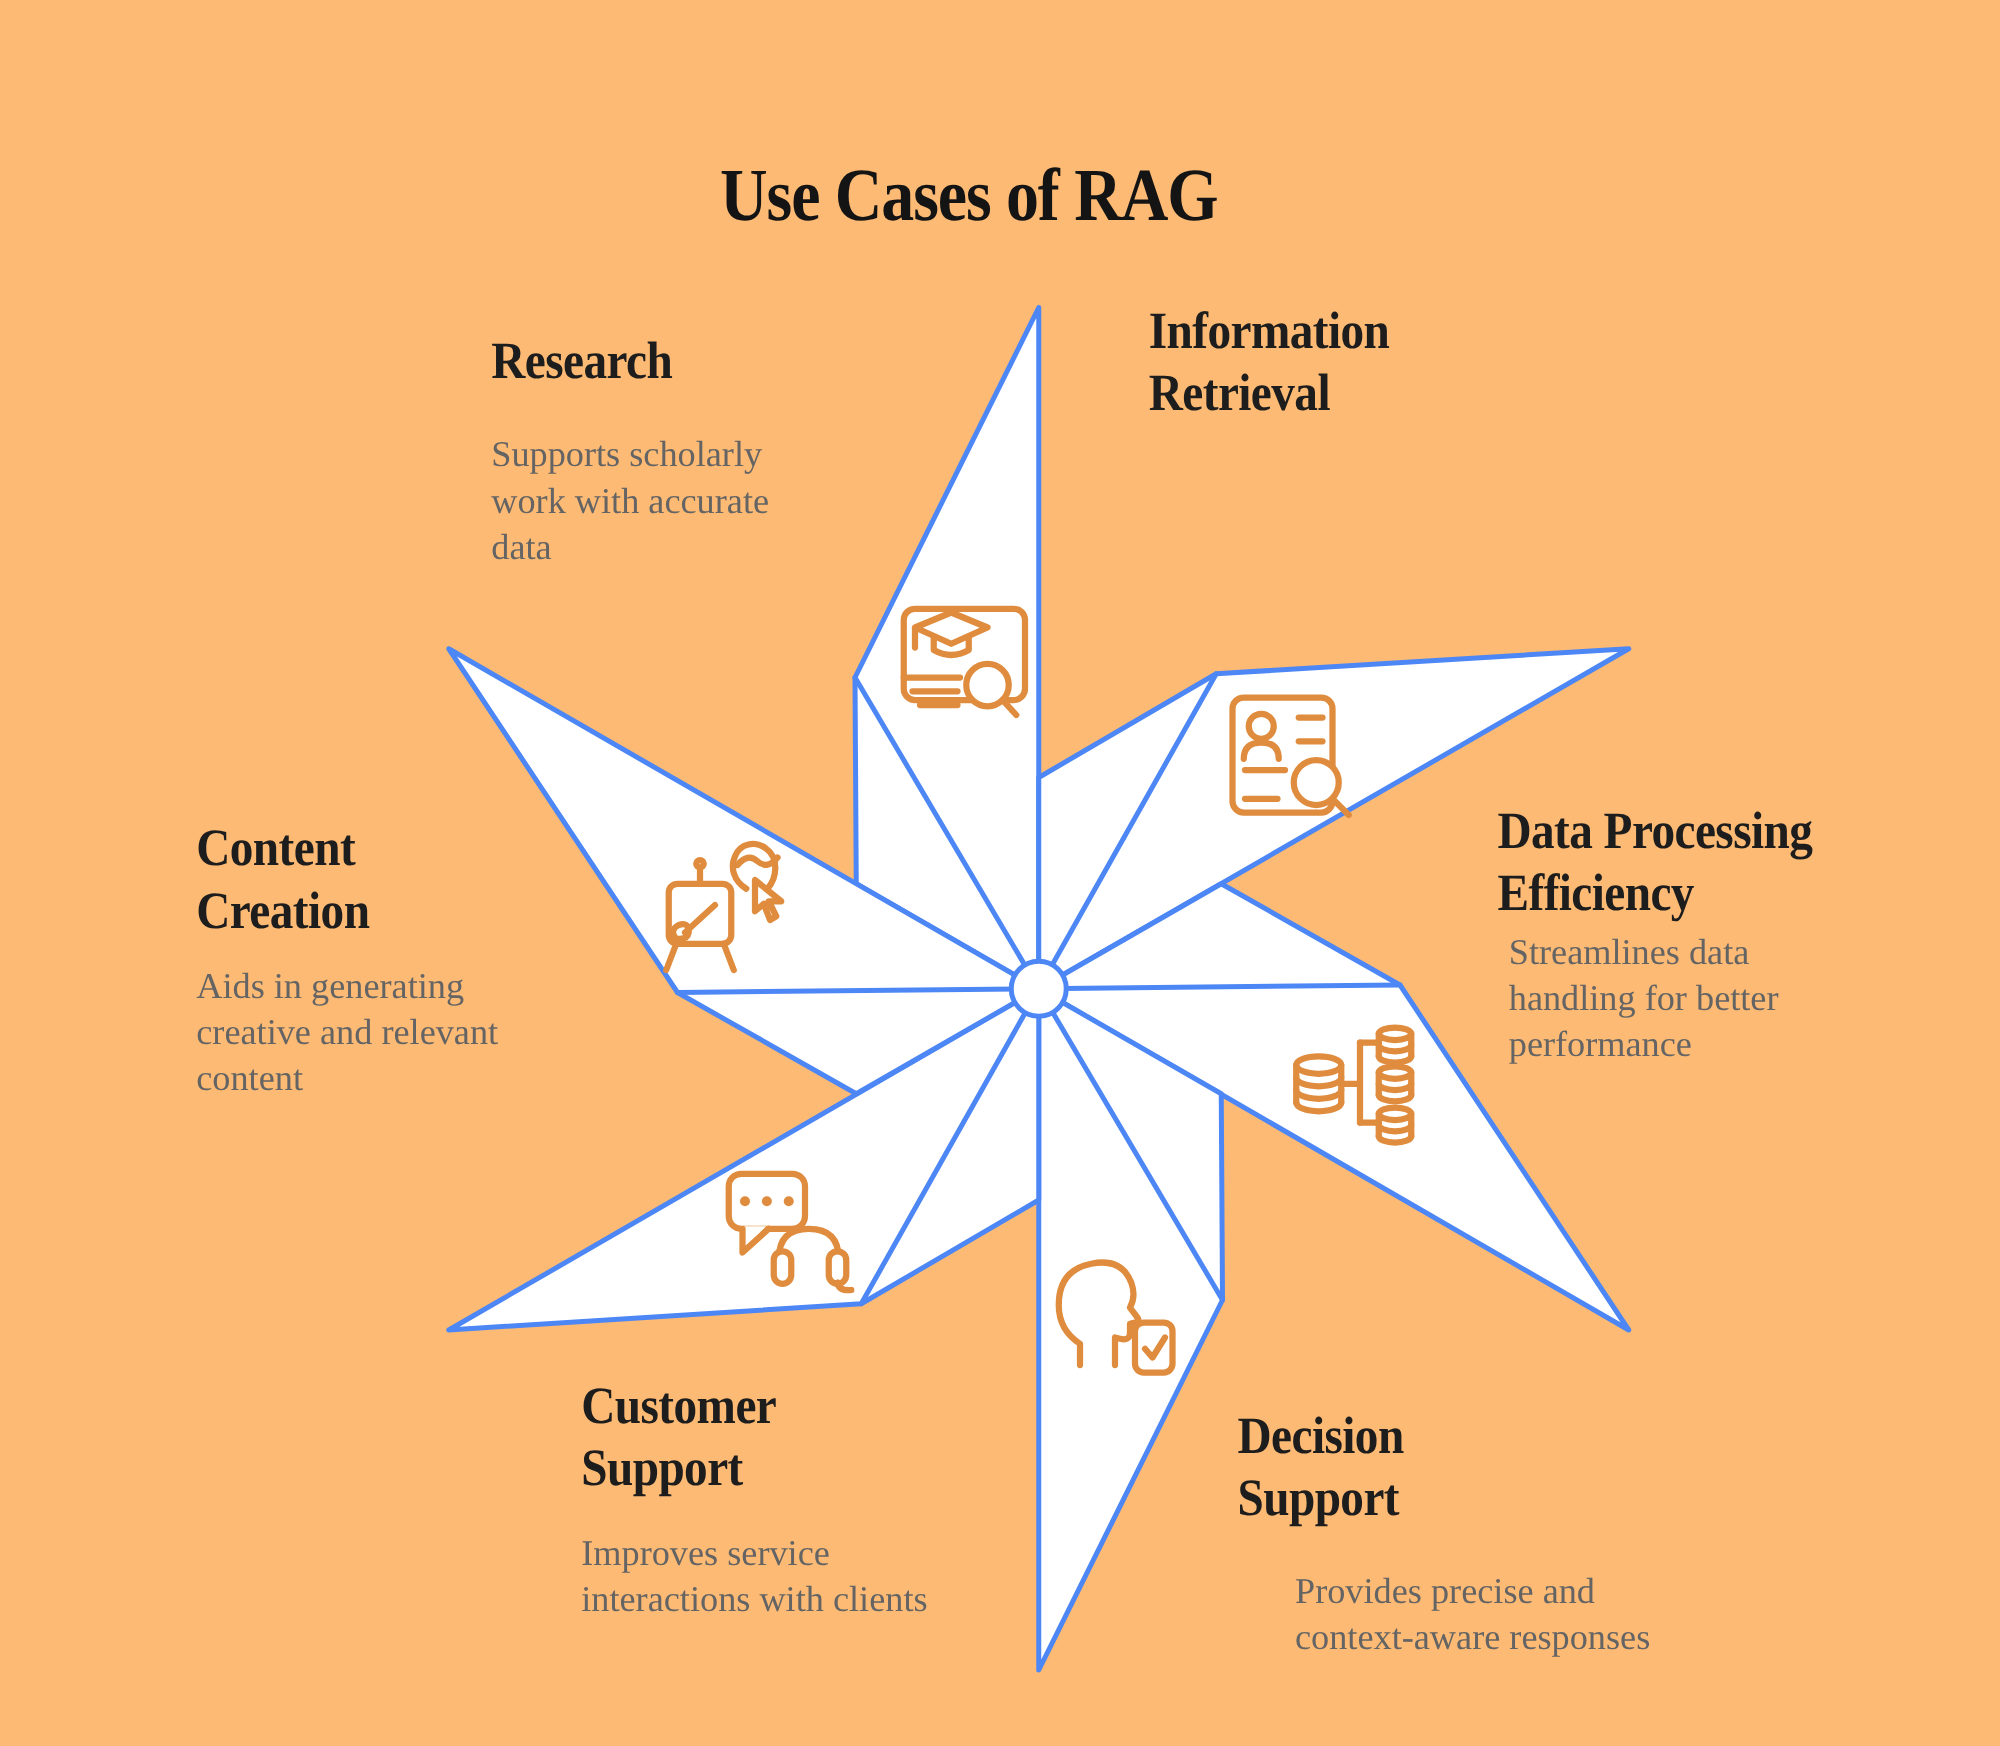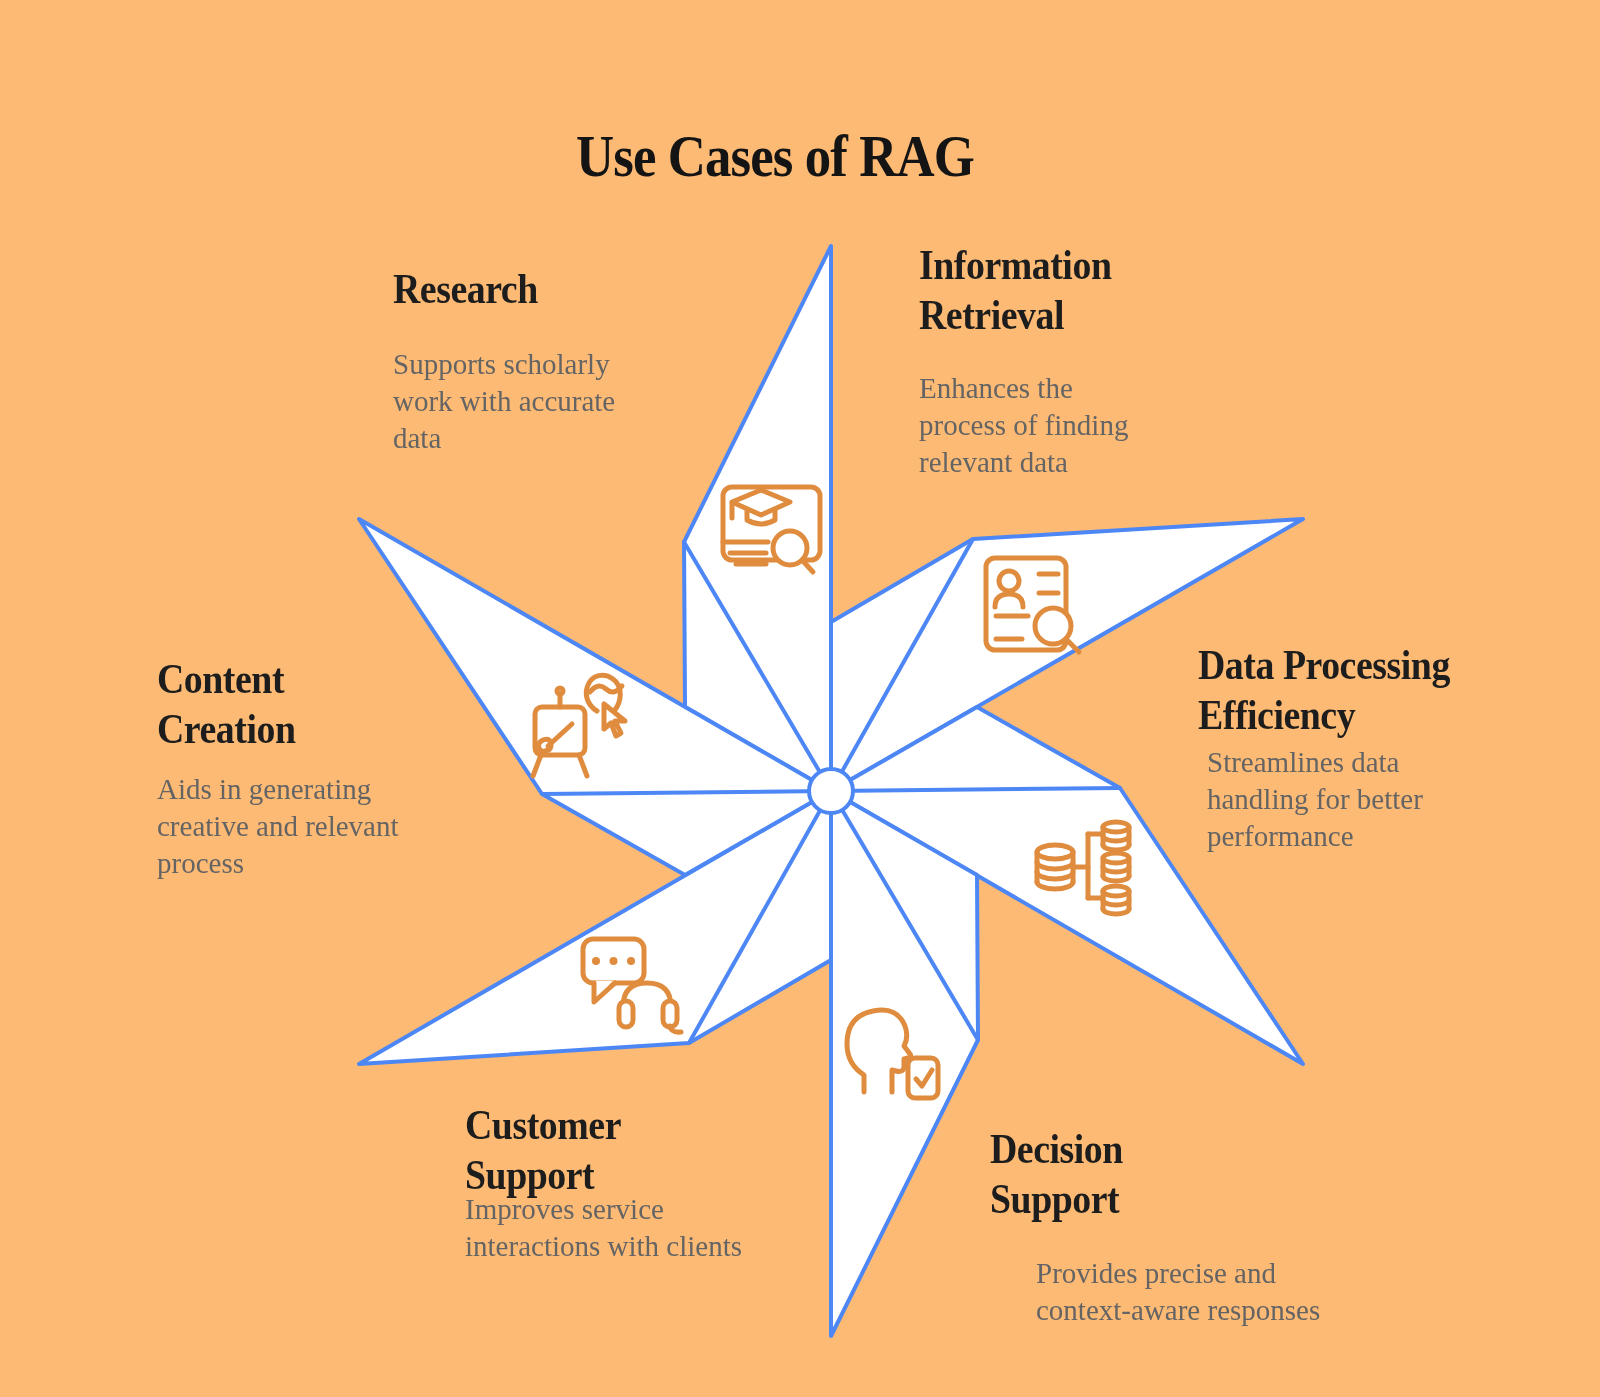--- a/index.html
+++ b/index.html
@@ -54,45 +54,42 @@
     <circle cx="831" cy="791" r="22" fill="#ffffff" stroke="#4D87F5" stroke-width="4"></circle>
   </svg>
 
   <div class="uc-heading" style="left:393px; top:264px;">Research</div>
   <div class="uc-body" style="left:393px; top:346px;">Supports scholarly
 work with accurate
 data</div>
 
   <div class="uc-heading" style="left:919px; top:240px;">Information
 Retrieval</div>
-  <div class="uc-body" style="left:919px; top:370px;">Enhances the
-process of finding
-relevant data</div>
 
   <div class="uc-heading" style="left:1198px; top:640px;">Data Processing
 Efficiency</div>
   <div class="uc-body" style="left:1207px; top:744px;">Streamlines data
 handling for better
 performance</div>
 
   <div class="uc-heading" style="left:990px; top:1124px;">Decision
 Support</div>
   <div class="uc-body" style="left:1036px; top:1255px;">Provides precise and
 context-aware responses</div>
 
   <div class="uc-heading" style="left:465px; top:1100px;">Customer
 Support</div>
-  <div class="uc-body" style="left:465px; top:1191px;">Improves service
+  <div class="uc-body" style="left:465px; top:1225px;">Improves service
 interactions with clients</div>
 
   <div class="uc-heading" style="left:157px; top:654px;">Content
 Creation</div>
   <div class="uc-body" style="left:157px; top:771px;">Aids in generating
 creative and relevant
-process</div>
+content</div>
 
   <div class="icon" style="left:710px; top:471px;">
     <svg width="120" height="115" viewBox="0 0 120 115" fill="none" stroke="#E08C3E" stroke-width="5" stroke-linecap="round" stroke-linejoin="round">
       <rect x="13" y="16" width="97" height="73" rx="9"></rect>
       <path d="M13,71 L58,71"></path>
       <path d="M20,82 L56,82"></path>
       <path d="M26,93 L56,93"></path>
       <path d="M51,19 L80,31 L51,44 L22,31 Z"></path>
       <path d="M37,39 L37,49 Q51,57 65,49 L65,39"></path>
       <path d="M22,32 L22,47"></path>

